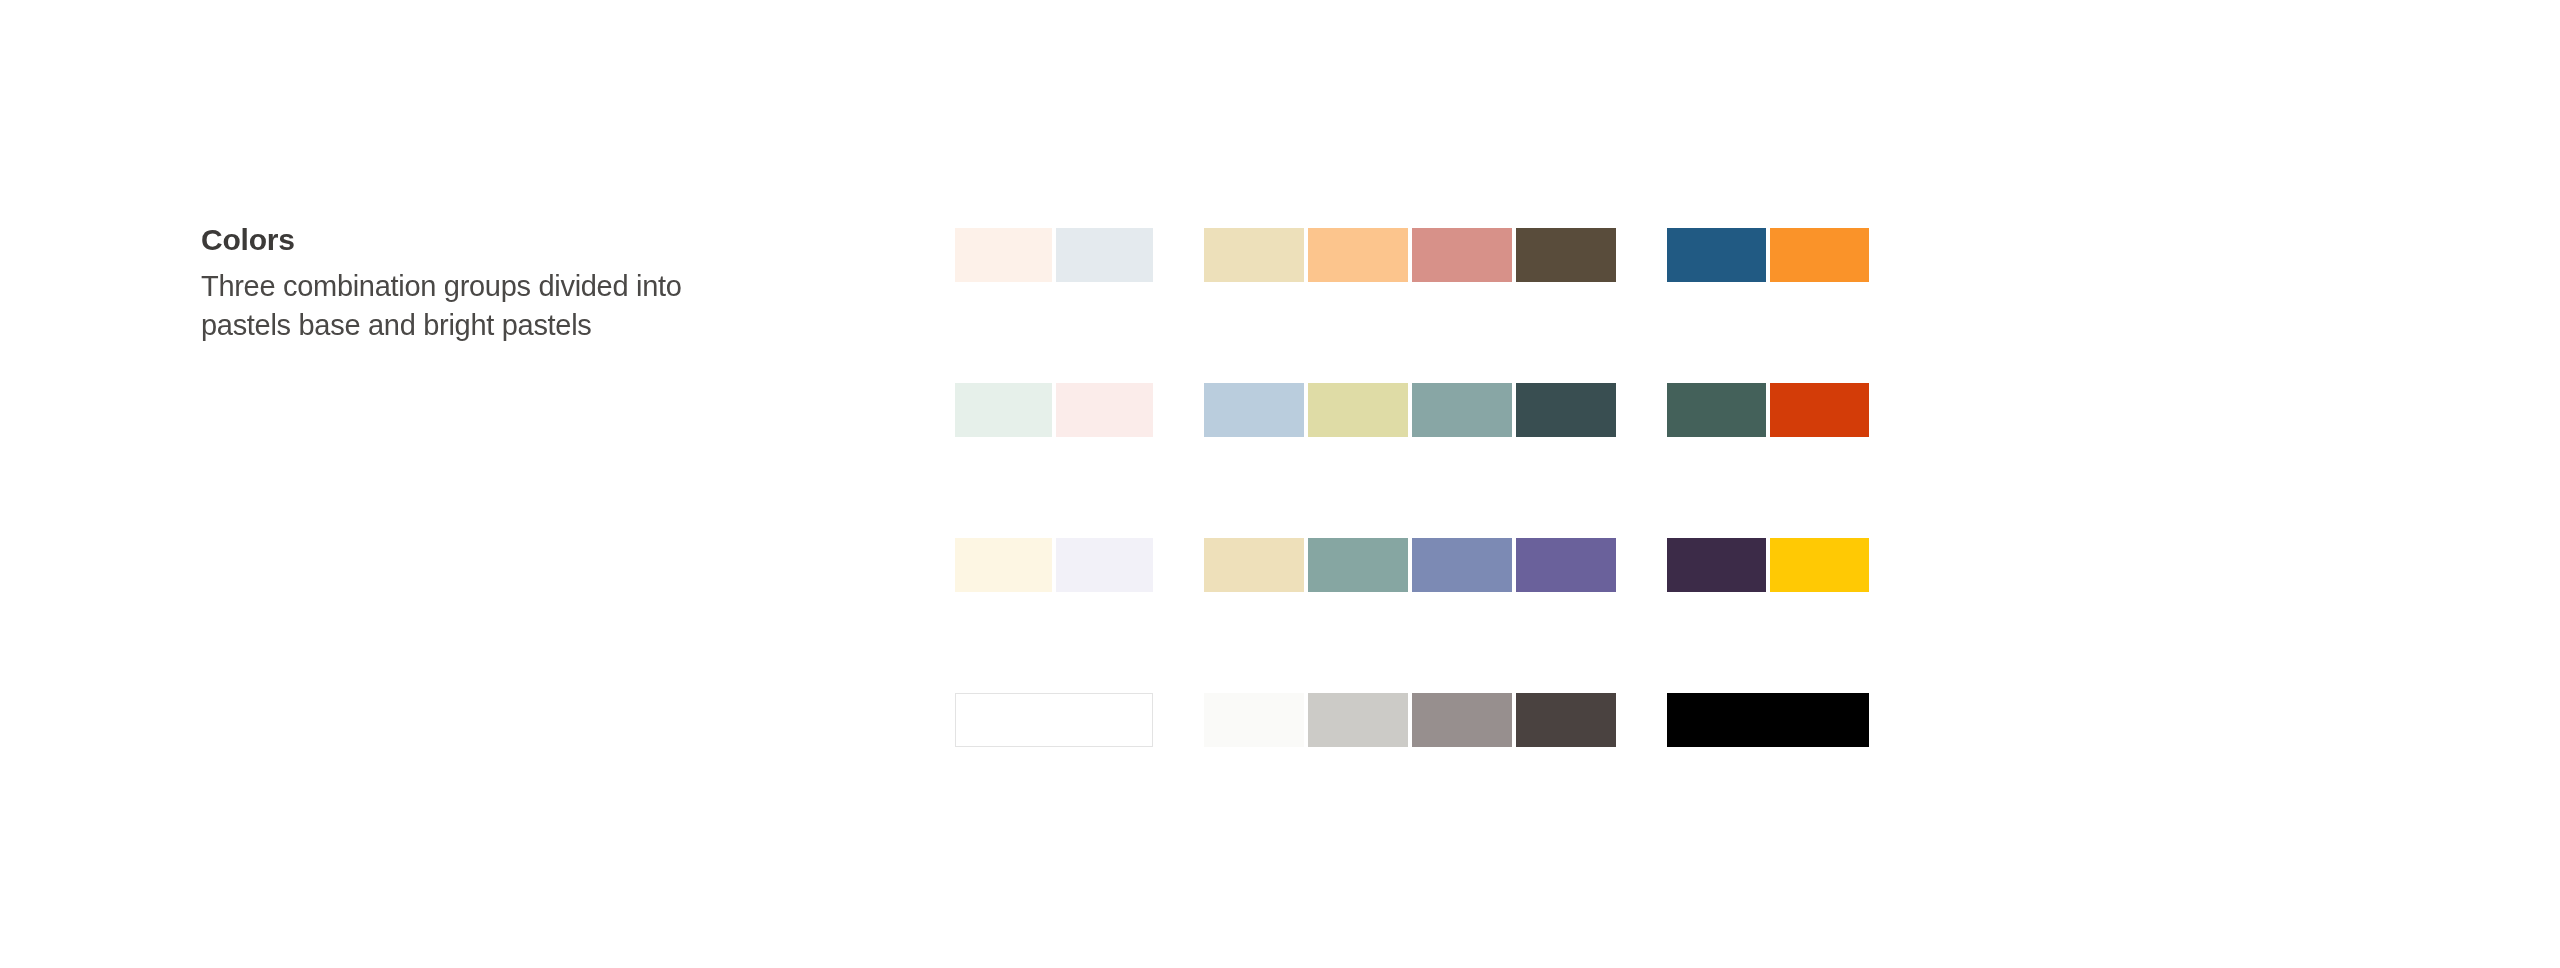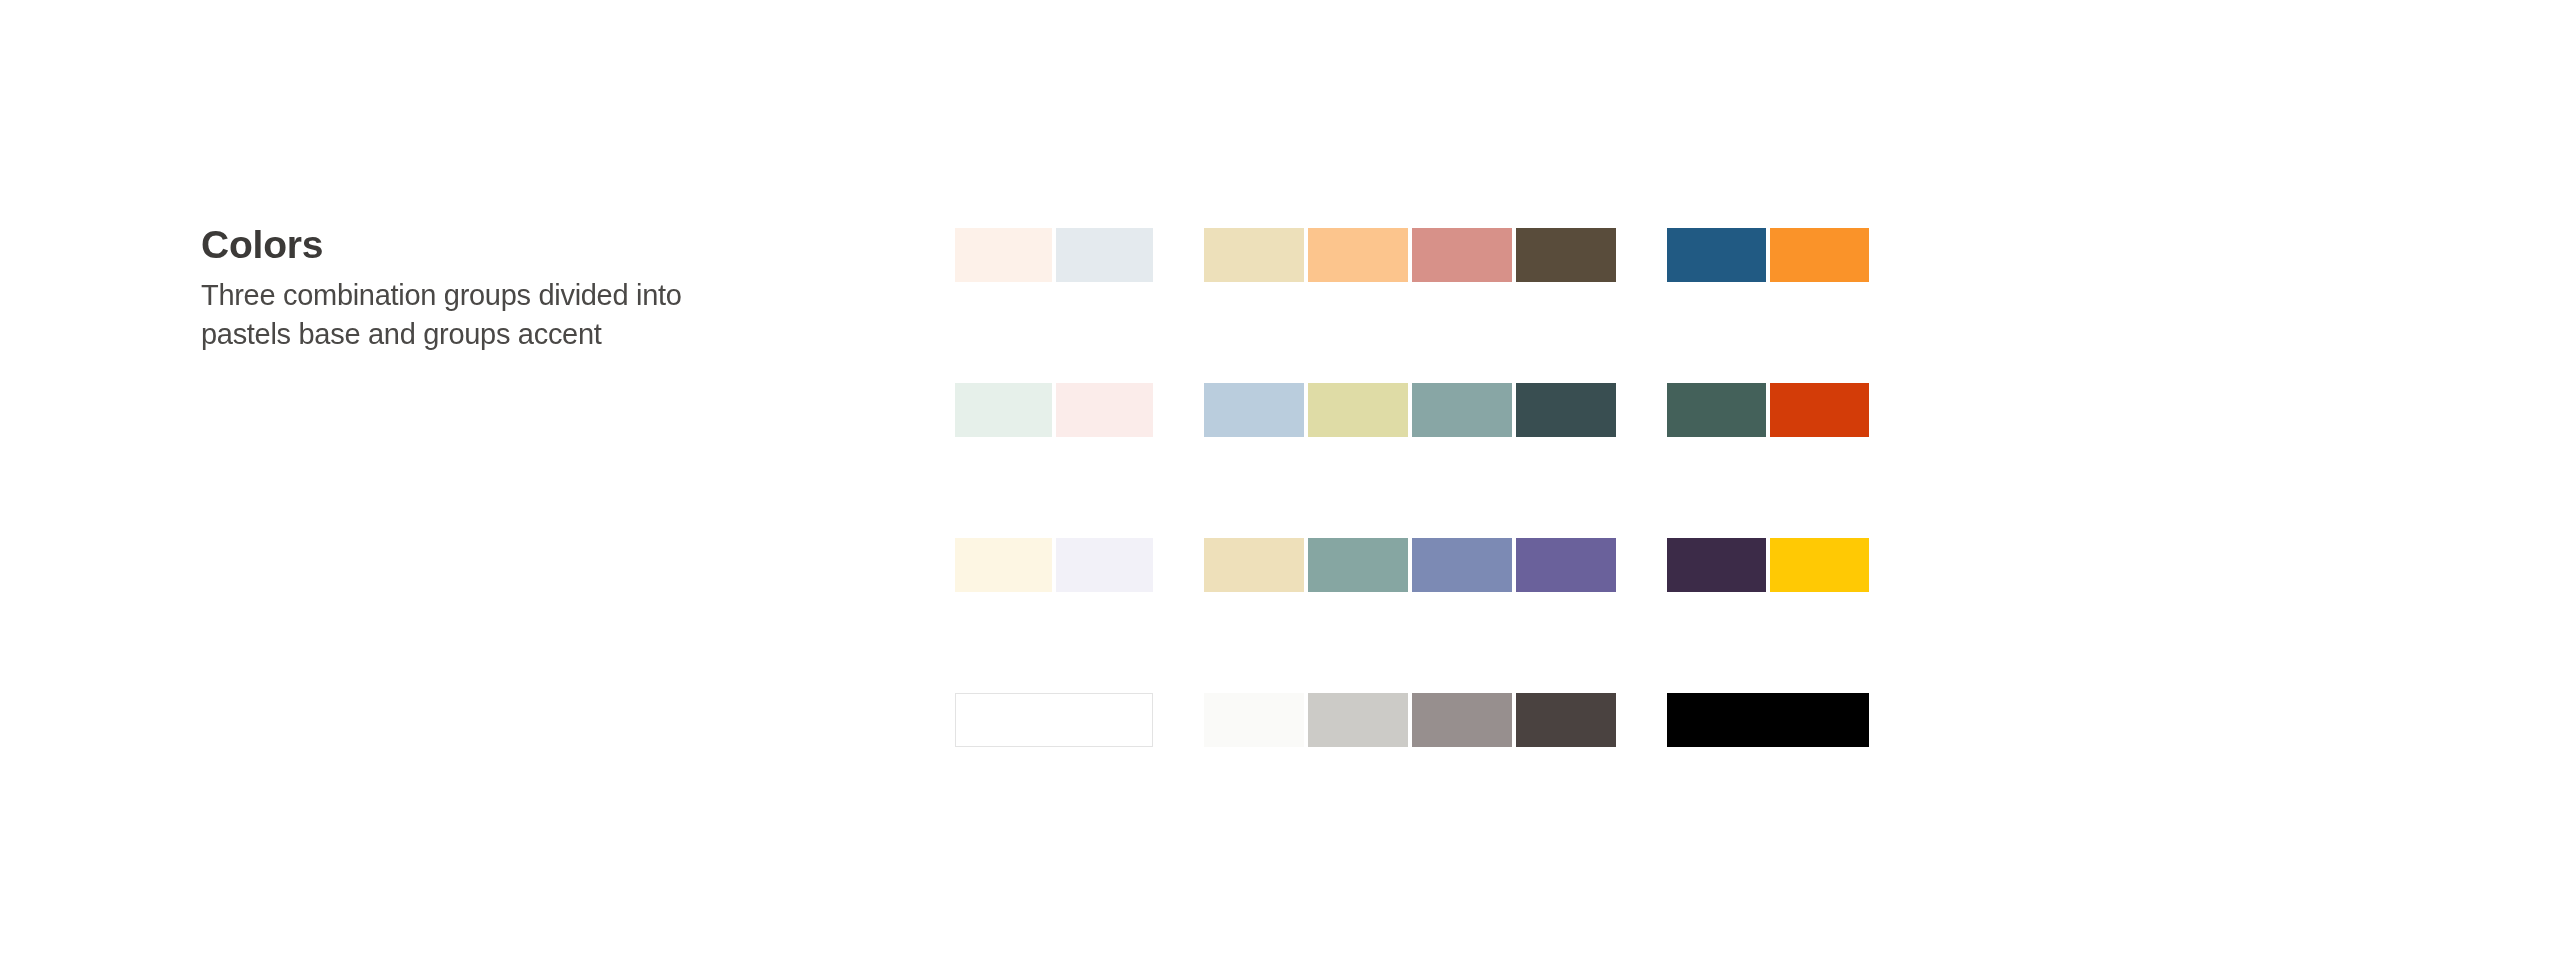--- a/index.html
+++ b/index.html
@@ -24,21 +24,21 @@
   
   #description-block {
     position: absolute;
     left: 201px;
     top: 225px;
     width: 560px;
   }
 
   #palette-title {
     font-family: "Liberation Sans", sans-serif;
-    font-size: 39px;
+    font-size: 30px;
     font-weight: 700;
     color: #3c3a38;
     letter-spacing: -0.2px;
     line-height: 1.0;
     margin: 0 0 12px 0;
   }
 
   #palette-subtitle {
     font-family: "Liberation Sans", sans-serif;
     font-size: 29px;
@@ -98,21 +98,21 @@
     background: #ffffff;
   }
 </style>
 </head>
 <body>
 
 <div id="palette-page">
 
   <div id="description-block">
     <h1 id="palette-title">Colors</h1>
-    <p id="palette-subtitle">Three combination groups divided into pastels base and groups accent</p>
+    <p id="palette-subtitle">Three combination groups divided into pastels base and bright pastels</p>
   </div>
 
   <div id="swatch-grid">
       <div class="swatch-row">
         <div class="swatch-group group-base">
           <div class="swatch" title="#FDF1E9" style="background: rgb(253, 241, 233);"></div>
           <div class="swatch" title="#E4EAEE" style="background: rgb(228, 234, 238);"></div>
         </div>
         <div class="group-gap"></div>
         <div class="swatch-group group-mid">

